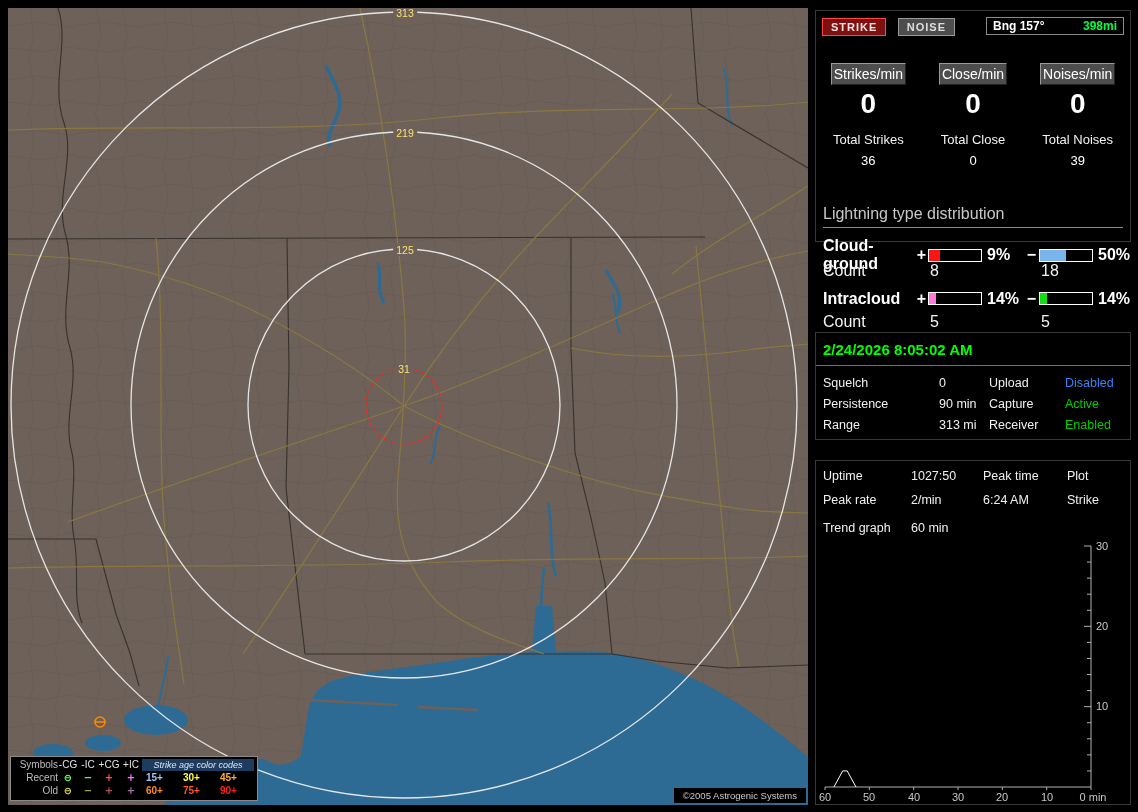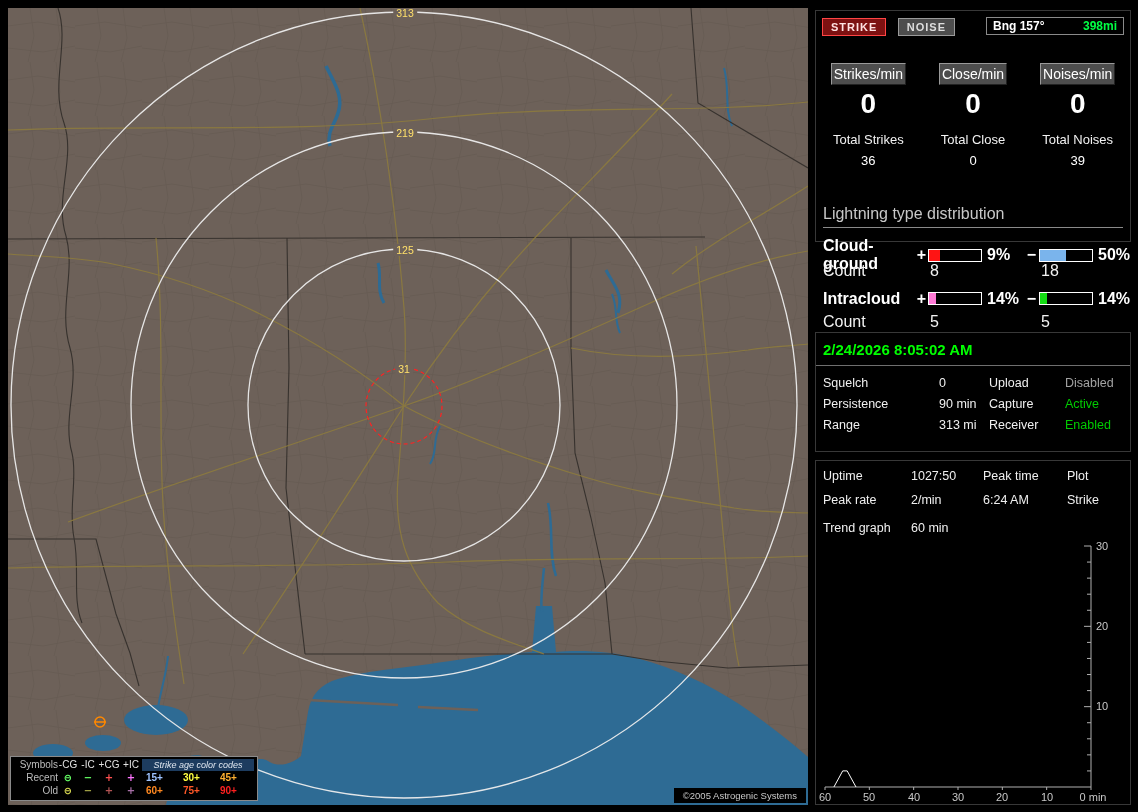--- a/index.html
+++ b/index.html
@@ -23,21 +23,21 @@
   .lg-age-head{background:#1d3c5f;color:#dfe6ef;text-align:center;font-size:9px;line-height:12px;font-style:italic;}
   .lg-sym{text-align:center;font-family:"DejaVu Sans",sans-serif;font-weight:bold;}
   .lg-age{text-align:left;padding-left:4px;font-weight:bold;}
   .lg-c0{color:#bdbdbd;text-align:right;}
   .lg-th{text-align:center;color:#e3e3e3;}
 
   
   .panel{position:absolute;left:815px;width:316px;background:#000;border:1px solid #383838;
          box-sizing:border-box;}
   .p1{top:10px;height:232px;}
-  .p2{top:332px;height:120px;}
+  .p2{top:332px;height:108px;}
   .p3{top:460px;height:345px;}
 
   
   .btnrow{position:absolute;top:6px;left:6px;right:6px;height:20px;}
   .btn{display:inline-block;height:18px;line-height:16px;padding:0 8px;font-size:11px;
        font-weight:bold;letter-spacing:1px;box-sizing:border-box;cursor:pointer;
        font-family:"Liberation Sans",sans-serif;}
   .btn.strike{background:#7d1111;color:#ffe2e2;border:1px solid #ff4444;margin-right:7px;}
   .btn.noise{background:#4d4d4d;color:#dedede;border:1px solid #9a9a9a;}
   .bngbox{position:absolute;right:0;top:0;width:138px;height:18px;border:1px solid #8a8a8a;
@@ -274,21 +274,21 @@
       </div>
     </div>
   </div>
 
   <div class="panel p2">
     <div class="timestamp" style="color: rgb(0, 255, 0);">2/24/2026 8:05:02 AM</div>
     <div class="settings">
       <span>Squelch</span>
       <span>0</span>
       <span>Upload</span>
-      <span style="color: #a3a3a3;">Disabled</span>
+      <span style="color: #3b82f6;">Disabled</span>
 
       <span>Persistence</span>
       <span>90 min</span>
       <span>Capture</span>
       <span style="color: rgb(0, 204, 0);">Active</span>
 
       <span>Range</span>
       <span>313 mi</span>
       <span>Receiver</span>
       <span style="color: rgb(0, 204, 0);">Enabled</span>

